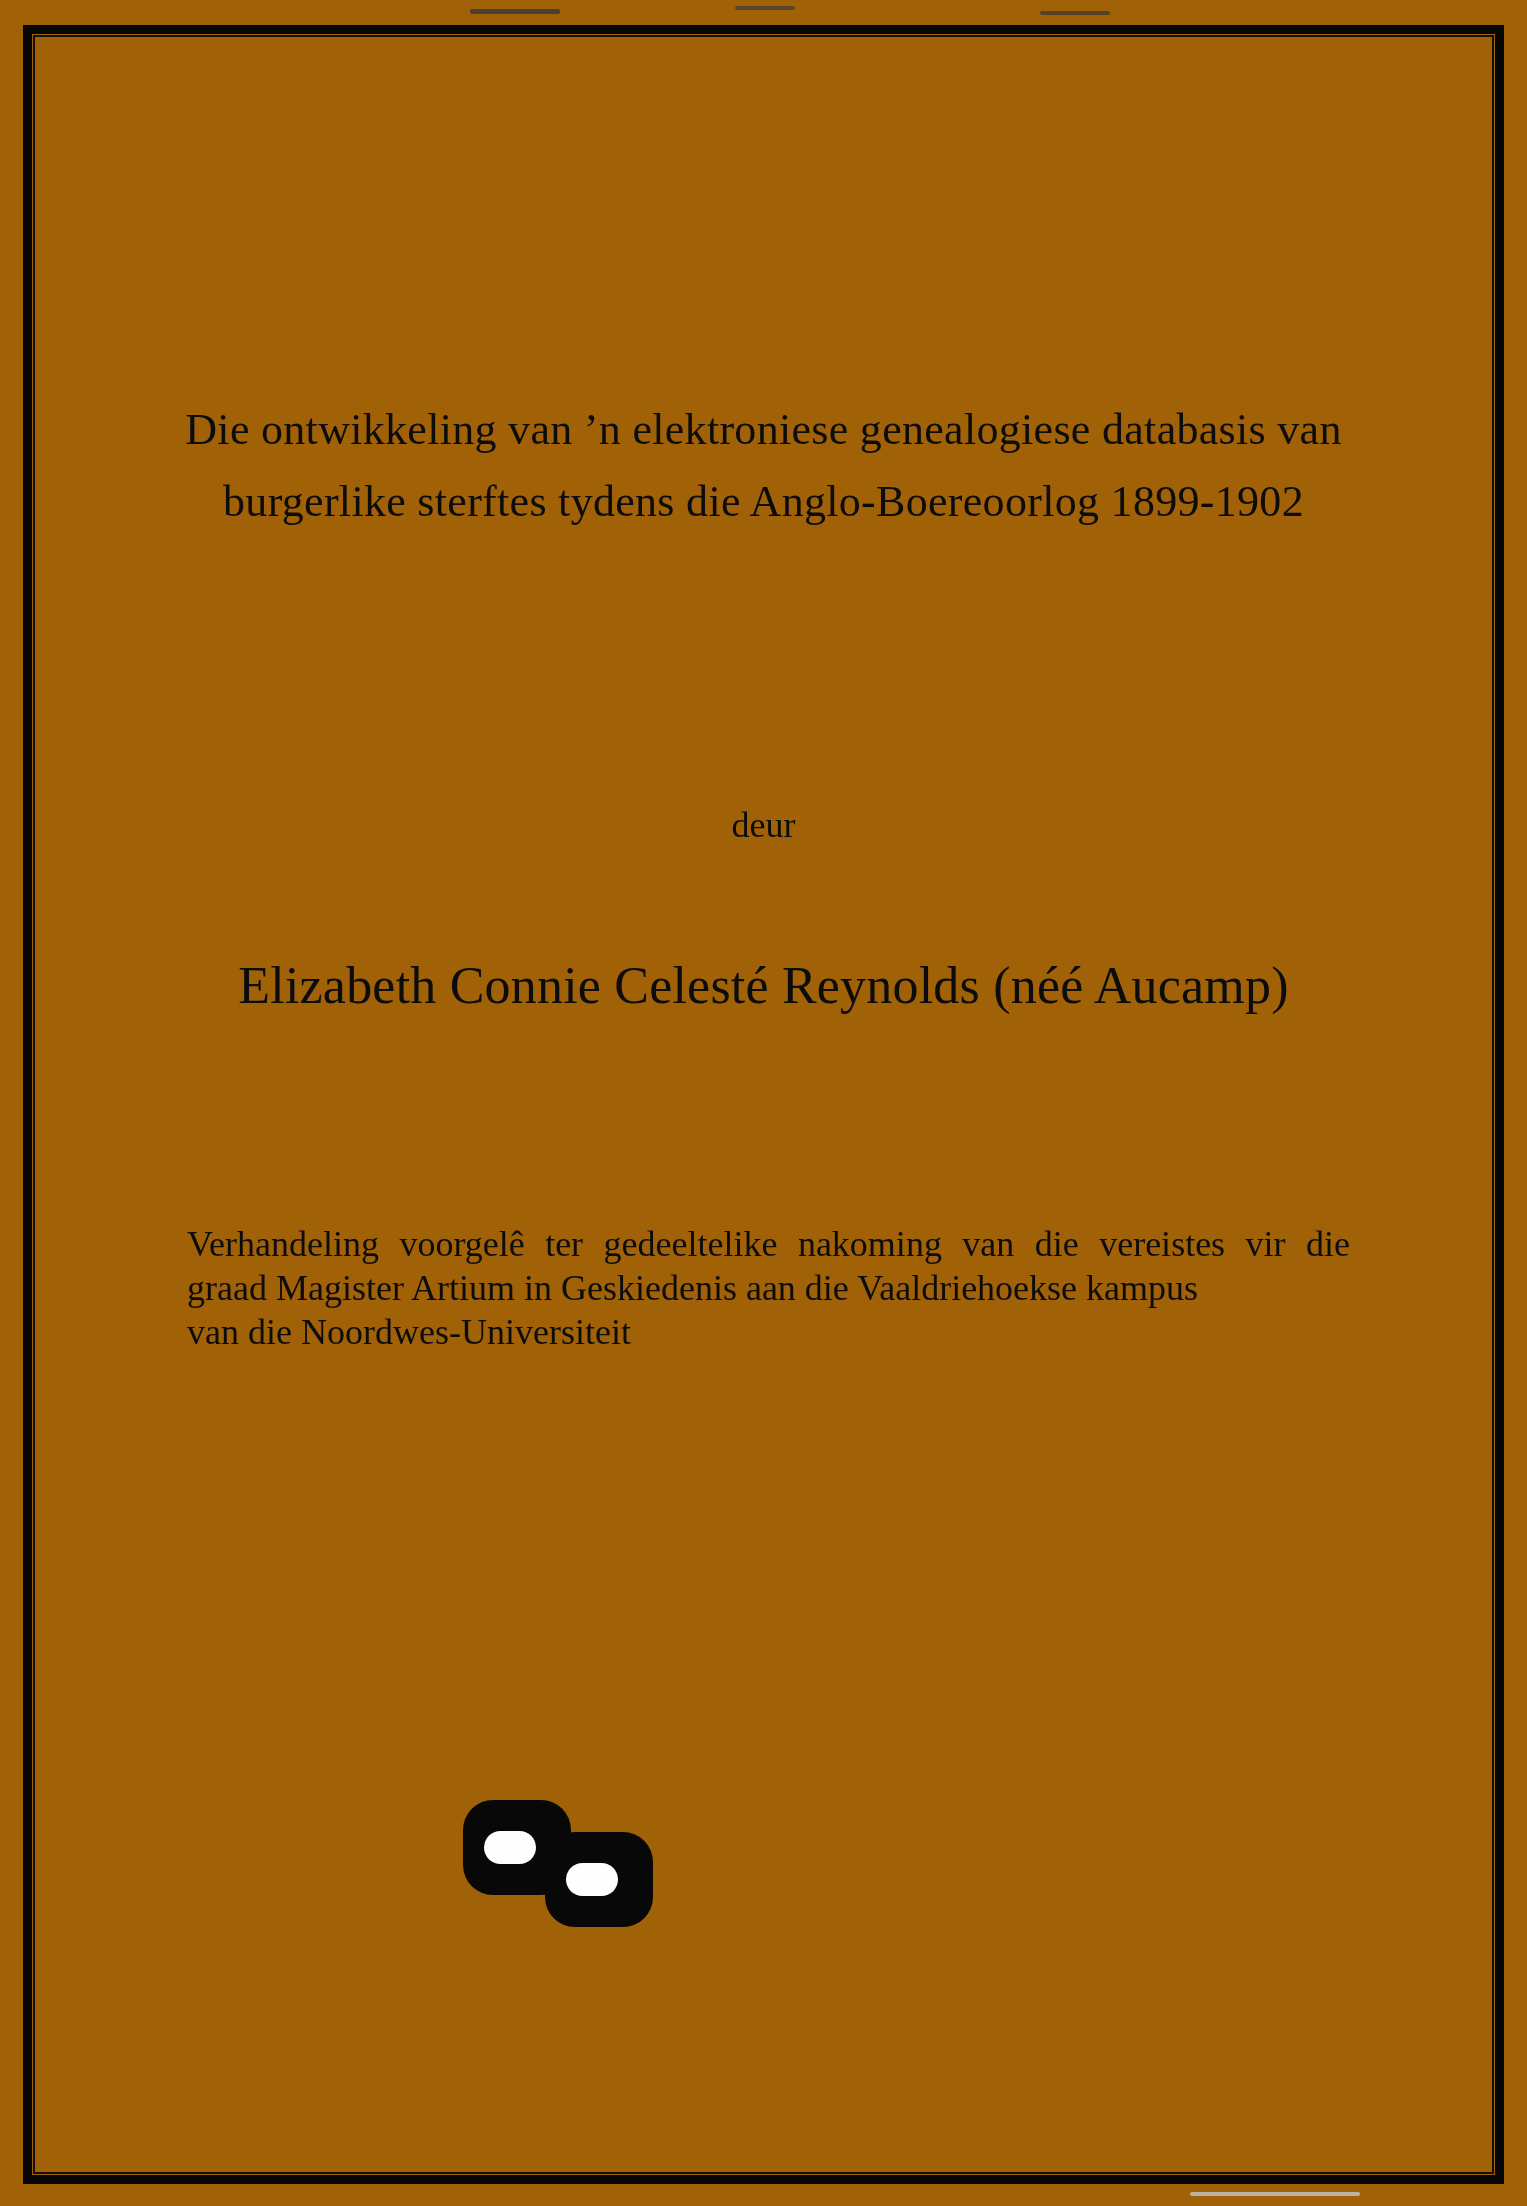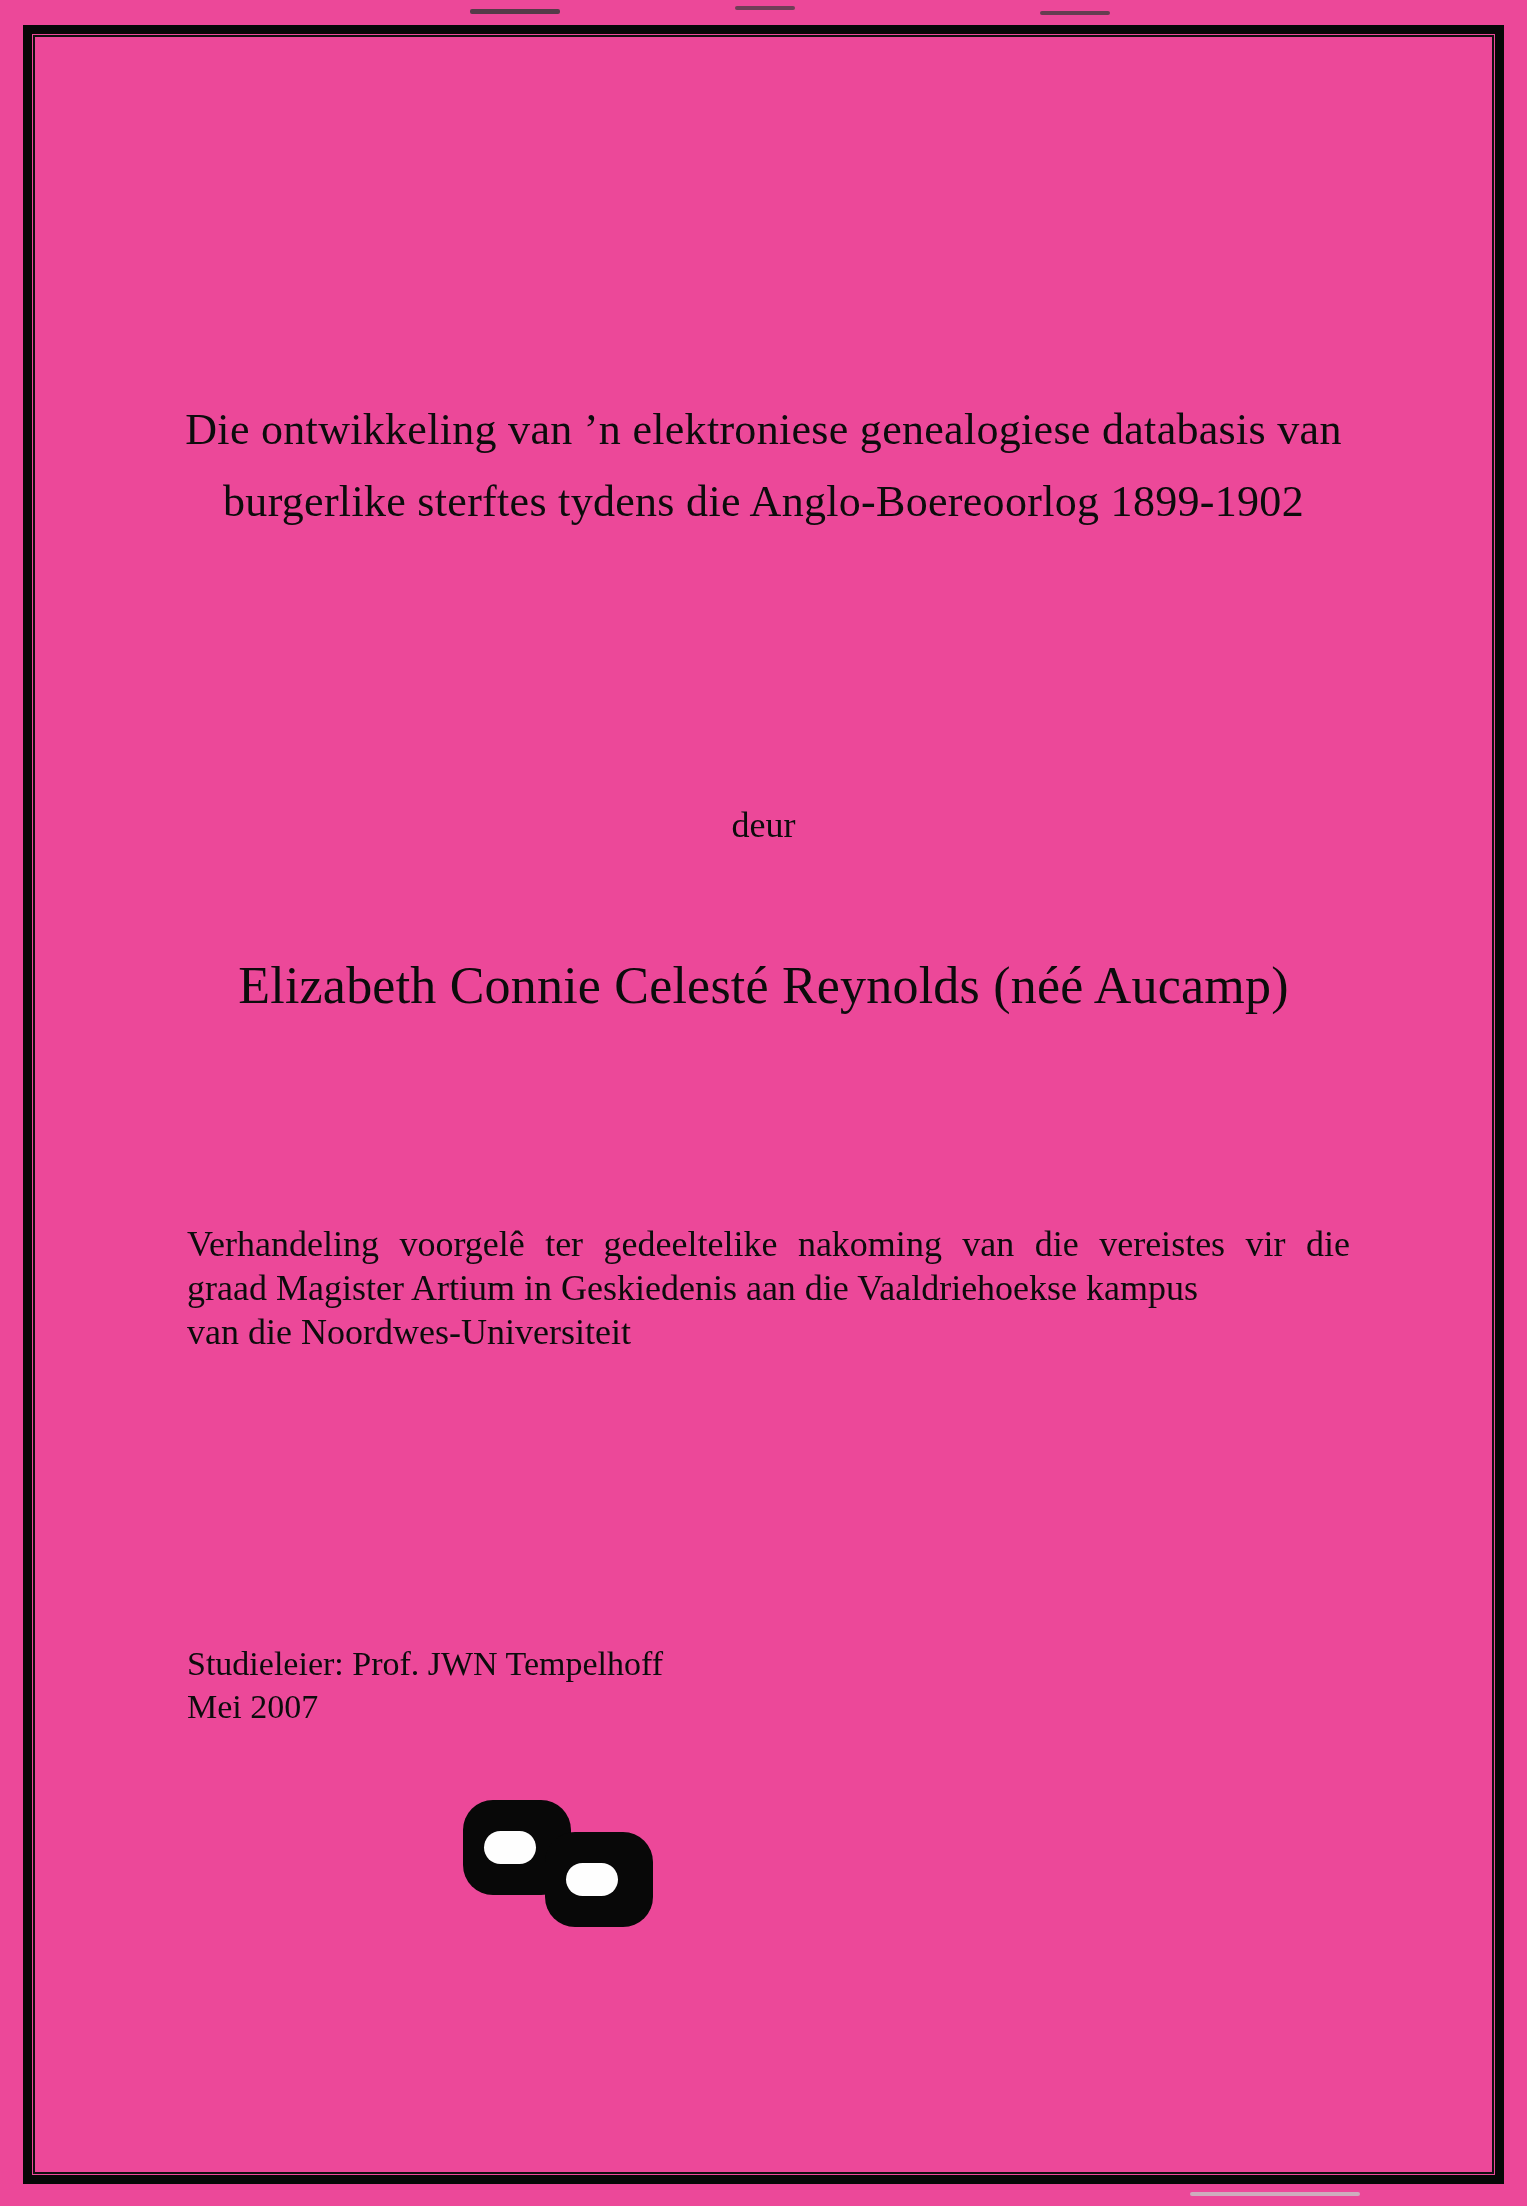--- a/index.html
+++ b/index.html
@@ -6,21 +6,21 @@
   html, body { margin: 0; padding: 0; }
   body {
     width: 1527px; height: 2206px;
     background: #ffffff;
     font-family: "Liberation Serif", serif;
     color: #0c0c0c;
   }
   .page {
     position: relative;
     width: 1527px; height: 2206px;
-    background: #ec4899;
+    background: #a16207;
     overflow: hidden;
   }
   
   .frame {
     position: absolute;
     left: 23px; top: 25px; right: 23px; bottom: 22px;
     border: 9px solid #070707;
   }
   .frame-inner {
     position: absolute;
@@ -114,24 +114,20 @@
   <div class="byline">deur</div>
 
   <div class="author">Elizabeth Connie Celesté Reynolds (néé Aucamp)</div>
 
   <div class="statement">
     <div class="justify-line">Verhandeling voorgelê ter gedeeltelike nakoming van die vereistes vir die</div>
     <div><span>graad </span><span class="it">Magister Artium</span><span> in Geskiedenis aan die Vaaldriehoekse kampus</span></div>
     <div>van die Noordwes-Universiteit</div>
   </div>
 
-  <div class="supervisor">
-    <div>Studieleier: Prof. JWN Tempelhoff</div>
-    <div>Mei 2007</div>
-  </div>
 
   <div class="logo">
     <svg width="190" height="127" viewBox="0 0 190 127" xmlns="http://www.w3.org/2000/svg">
       <rect x="0" y="0" width="108" height="95" rx="30" fill="#080808"></rect>
       <rect x="82" y="32" width="108" height="95" rx="30" fill="#080808"></rect>
       <rect x="21" y="31" width="52" height="33" rx="16.5" fill="#fefefe"></rect>
       <rect x="103" y="63" width="52" height="33" rx="16.5" fill="#fefefe"></rect>
     </svg>
   </div>
 

